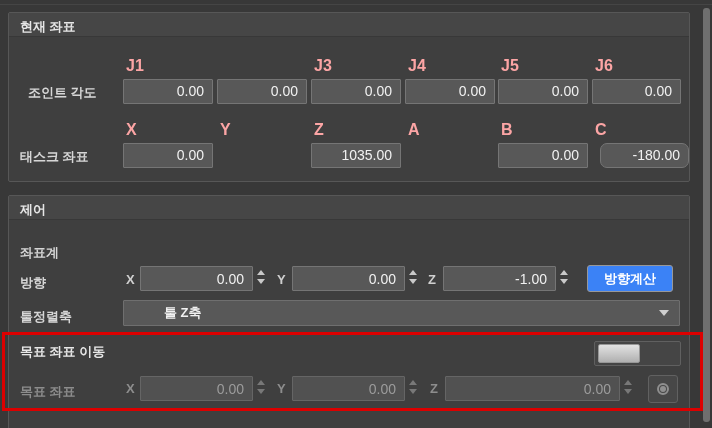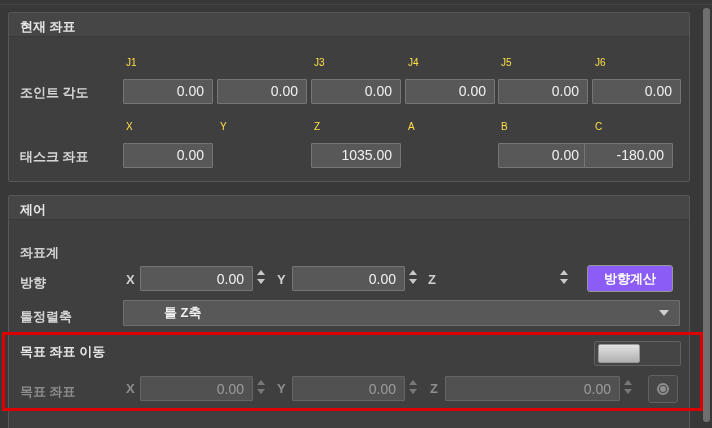--- a/index.html
+++ b/index.html
@@ -7,41 +7,41 @@
   body { background:#383838; font-family:"Liberation Sans","DejaVu Sans",sans-serif; overflow:hidden; position:relative; }
   #app { position:absolute; left:0; top:0; width:596px; height:428px; }
 
   .top-line { position:absolute; left:0; top:4px; width:712px; height:1px; background:#454545; }
 
   .groupbox { position:absolute; background:#3f3f3f; border:1px solid #575757; border-radius:2px; }
   .titlebar { position:absolute; background:#464646; border-bottom:1px solid #383838; }
   .gb-title { position:absolute; font-size:13px; font-weight:bold; color:#e6e6e6; white-space:nowrap; }
 
   .row-label { position:absolute; font-size:13px; font-weight:bold; color:#d6d6d6; white-space:nowrap; }
-  .col-label { position:absolute; font-size:10px; font-weight:normal; color:#fde047; white-space:nowrap; }
+  .col-label { position:absolute; font-size:16px; font-weight:bold; color:#fca5a5; white-space:nowrap; }
   .axis-label { position:absolute; font-size:13px; font-weight:bold; color:#cfcfcf; white-space:nowrap; }
 
   .ro-field { position:absolute; height:25px; background:#585858; border:1px solid #757575; border-radius:1px;
               color:#f1f1f1; font-size:14px; text-align:right; padding:0 8px; line-height:23px; }
   .spin-input { position:absolute; height:25px; background:#585858; border:1px solid #757575; border-radius:1px;
               color:#f1f1f1; font-size:14px; text-align:right; padding:0 8px; font-family:inherit; outline:none; }
 
   .dropdown { position:absolute; background:#585858; border:1px solid #6f6f6f; border-radius:1px;
               display:flex; align-items:center; justify-content:space-between; padding:0 10px 0 8px;
               color:#f1f1f1; font-size:13px; font-weight:bold; cursor:pointer; }
   .dd-arrow { width:0; height:0; border-left:5px solid transparent; border-right:5px solid transparent;
               border-top:6px solid #cfcfcf; }
 
   .spin-arrows { position:absolute; display:flex; flex-direction:column; align-items:center; gap:4px; cursor:pointer; }
   .tri-up   { width:0; height:0; border-left:4px solid transparent; border-right:4px solid transparent; border-bottom:5px solid #c9c9c9; }
   .tri-down { width:0; height:0; border-left:4px solid transparent; border-right:4px solid transparent; border-top:5px solid #c9c9c9; }
   .spin-arrows.dis .tri-up   { border-bottom-color:#787878; }
   .spin-arrows.dis .tri-down { border-top-color:#787878; }
 
-  .btn { position:absolute; background:#8b5cf6; border:1px solid #989898; border-radius:3px;
+  .btn { position:absolute; background:#3b82f6; border:1px solid #989898; border-radius:3px;
          color:#ffffff; font-weight:bold; font-size:13px; font-family:inherit; cursor:pointer; }
 
   .toggle { position:absolute; width:87px; height:25px; background:#454545; border:1px solid #606060; border-radius:2px; cursor:pointer; }
   .toggle-handle { position:absolute; left:3px; top:2px; width:42px; height:19px;
                    background:linear-gradient(#e2e2e2,#b0b0b0); border:1px solid #979797; border-radius:2px; }
 
   .icon-btn { position:absolute; width:30px; height:28px; background:#474747; border:1px solid #616161; border-radius:3px;
               display:flex; align-items:center; justify-content:center; }
   .target-icon { width:12px; height:12px; border:2px solid #8f8f8f; border-radius:50%;
                  display:flex; align-items:center; justify-content:center; }
@@ -58,21 +58,21 @@
 </head>
 <body>
 
 <div id="app">
   <div class="top-line"></div>
 
   <div class="groupbox" style="left:8px; top:12px; width:682px; height:170px;"></div>
   <div class="titlebar" style="left:9px; top:13px; width:680px; height:24px;"></div>
   <div class="gb-title" style="left:20px; top:18px;">현재 좌표</div>
 
-  <div class="row-label" style="left:20px; top:84px;">조인트 각도</div>
+  <div class="row-label" style="left:28px; top:84px;">조인트 각도</div>
   <div class="col-label" style="left:126px; top:57px;">J1</div>
   <div class="col-label" style="left:220px; top:57px;margin-top:27px;">J2</div>
   <div class="col-label" style="left:314px; top:57px;">J3</div>
   <div class="col-label" style="left:408px; top:57px;">J4</div>
   <div class="col-label" style="left:501px; top:57px;">J5</div>
   <div class="col-label" style="left:595px; top:57px;">J6</div>
 
   <div class="ro-field" style="left:123px; top:79px; width:90px;">0.00</div>
   <div class="ro-field" style="left:217px; top:79px; width:90px;">0.00</div>
   <div class="ro-field" style="left:311px; top:79px; width:90px;">0.00</div>
@@ -84,21 +84,21 @@
   <div class="col-label" style="left:126px; top:121px;">X</div>
   <div class="col-label" style="left:220px; top:121px;">Y</div>
   <div class="col-label" style="left:314px; top:121px;">Z</div>
   <div class="col-label" style="left:408px; top:121px;">A</div>
   <div class="col-label" style="left:501px; top:121px;">B</div>
   <div class="col-label" style="left:595px; top:121px;">C</div>
 
   <div class="ro-field" style="left:123px; top:143px; width:90px;">0.00</div>
   <div class="ro-field" style="left:311px; top:143px; width:90px;">1035.00</div>
   <div class="ro-field" style="left:498px; top:143px; width:90px;">0.00</div>
-  <div class="ro-field" style="left:584px; top:143px; width:89px;">-180.00</div>
+  <div class="ro-field" style="left:600px; top:143px; width:89px;border-radius:7px;">-180.00</div>
 
   <div class="groupbox" style="left:8px; top:195px; width:682px; height:245px;"></div>
   <div class="titlebar" style="left:9px; top:196px; width:680px; height:24px;"></div>
   <div class="gb-title" style="left:20px; top:201px;">제어</div>
 
   <div class="row-label" style="left:20px; top:236px;margin-top:8px;">좌표계</div>
 
   <div class="row-label" style="left:20px; top:274px;">방향</div>
   <div class="axis-label" style="left:126px; top:272px;">X</div>
   <input class="spin-input" style="left: 140px; top: 266px; width: 113px;" value="0.00">
@@ -106,20 +106,21 @@
     <span class="tri-up"></span>
     <span class="tri-down"></span>
   </div>
   <div class="axis-label" style="left:277px; top:272px;">Y</div>
   <input class="spin-input" style="left: 292px; top: 266px; width: 113px;" value="0.00">
   <div class="spin-arrows" style="left:409px; top:270px;">
     <span class="tri-up"></span>
     <span class="tri-down"></span>
   </div>
   <div class="axis-label" style="left:428px; top:272px;">Z</div>
+  <input class="spin-input" style="left: 443px; top: 266px; width: 113px;" value="-1.00">
   <div class="spin-arrows" style="left:560px; top:270px;">
     <span class="tri-up"></span>
     <span class="tri-down"></span>
   </div>
   <button class="btn" style="left:587px; top:265px; width:86px; height:27px;">방향계산</button>
 
   <div class="row-label" style="left:20px; top:308px;">툴정렬축</div>
   <div class="dropdown" style="left:123px; top:300px; width:557px; height:26px;padding-left:40px;">
     <span>툴 Z축</span>
     <span class="dd-arrow"></span>

